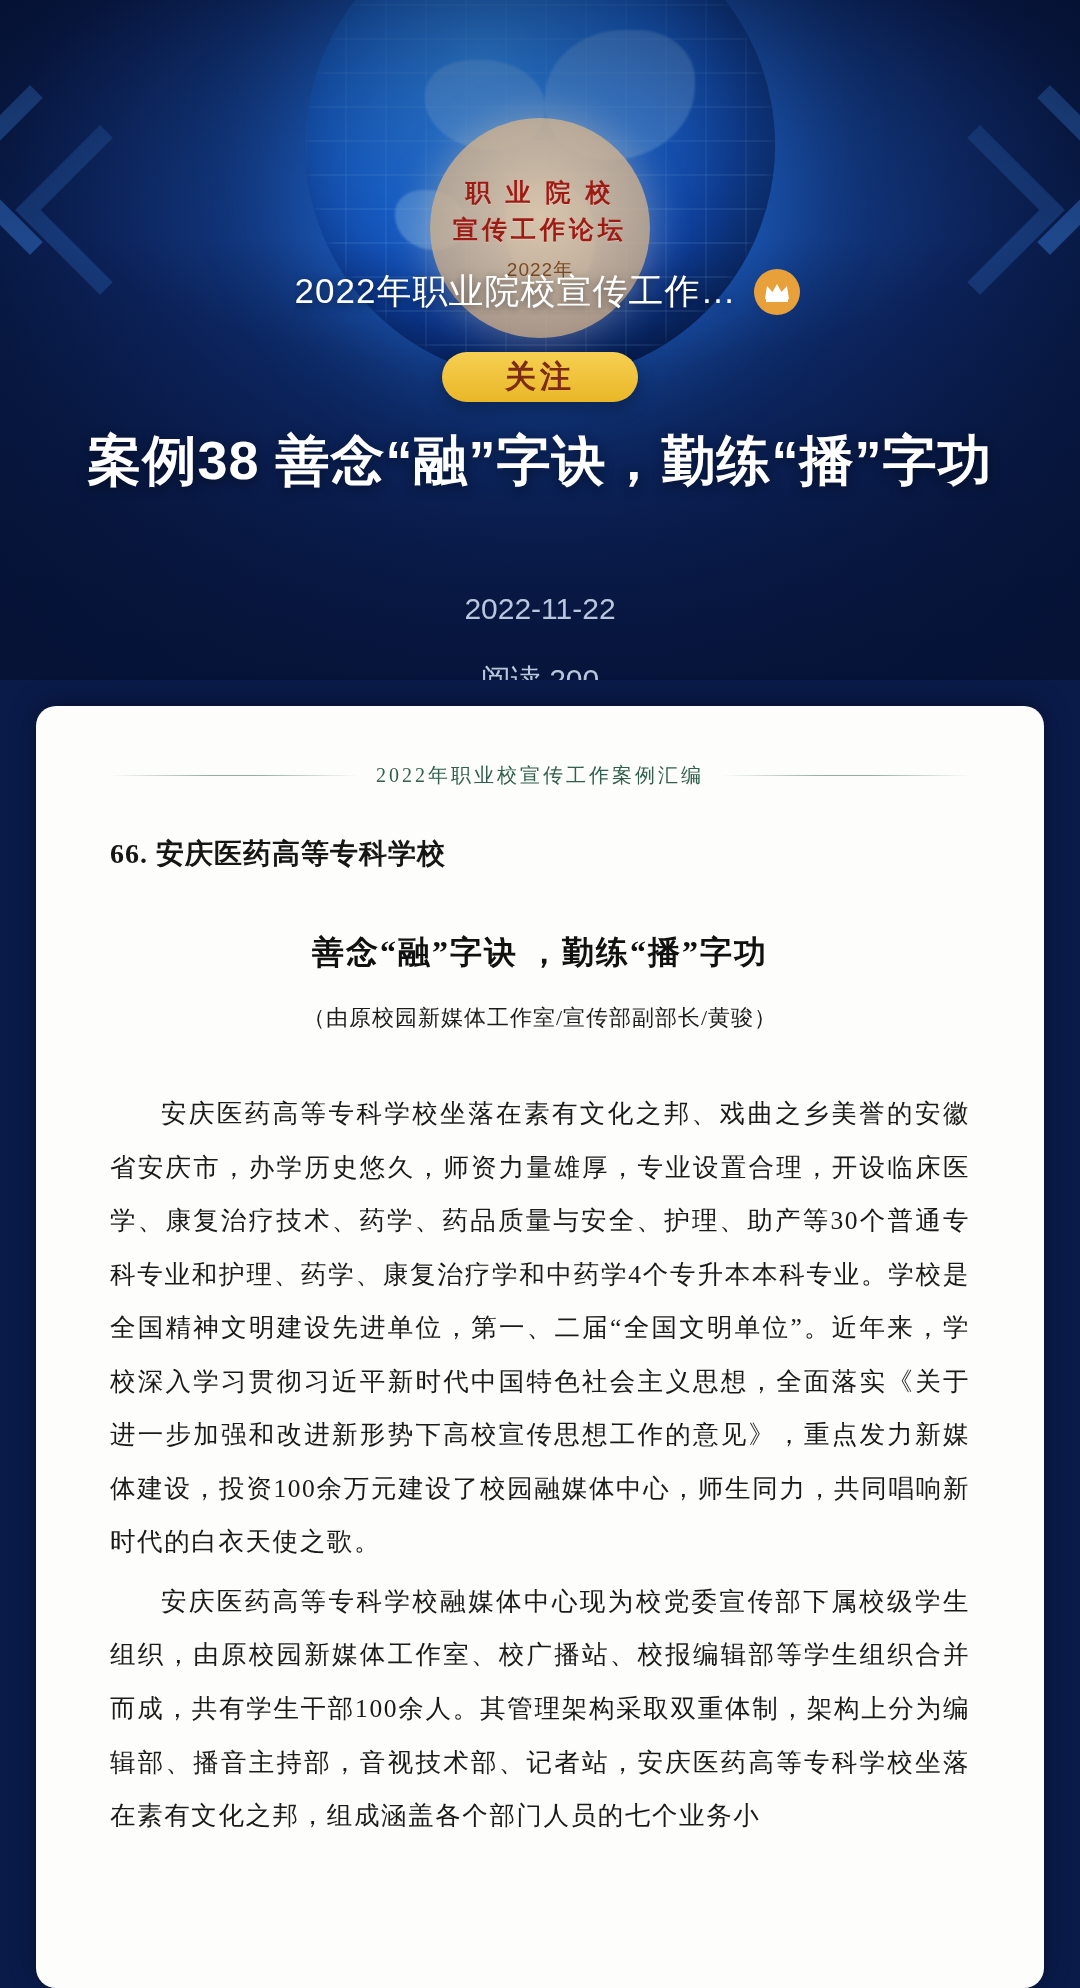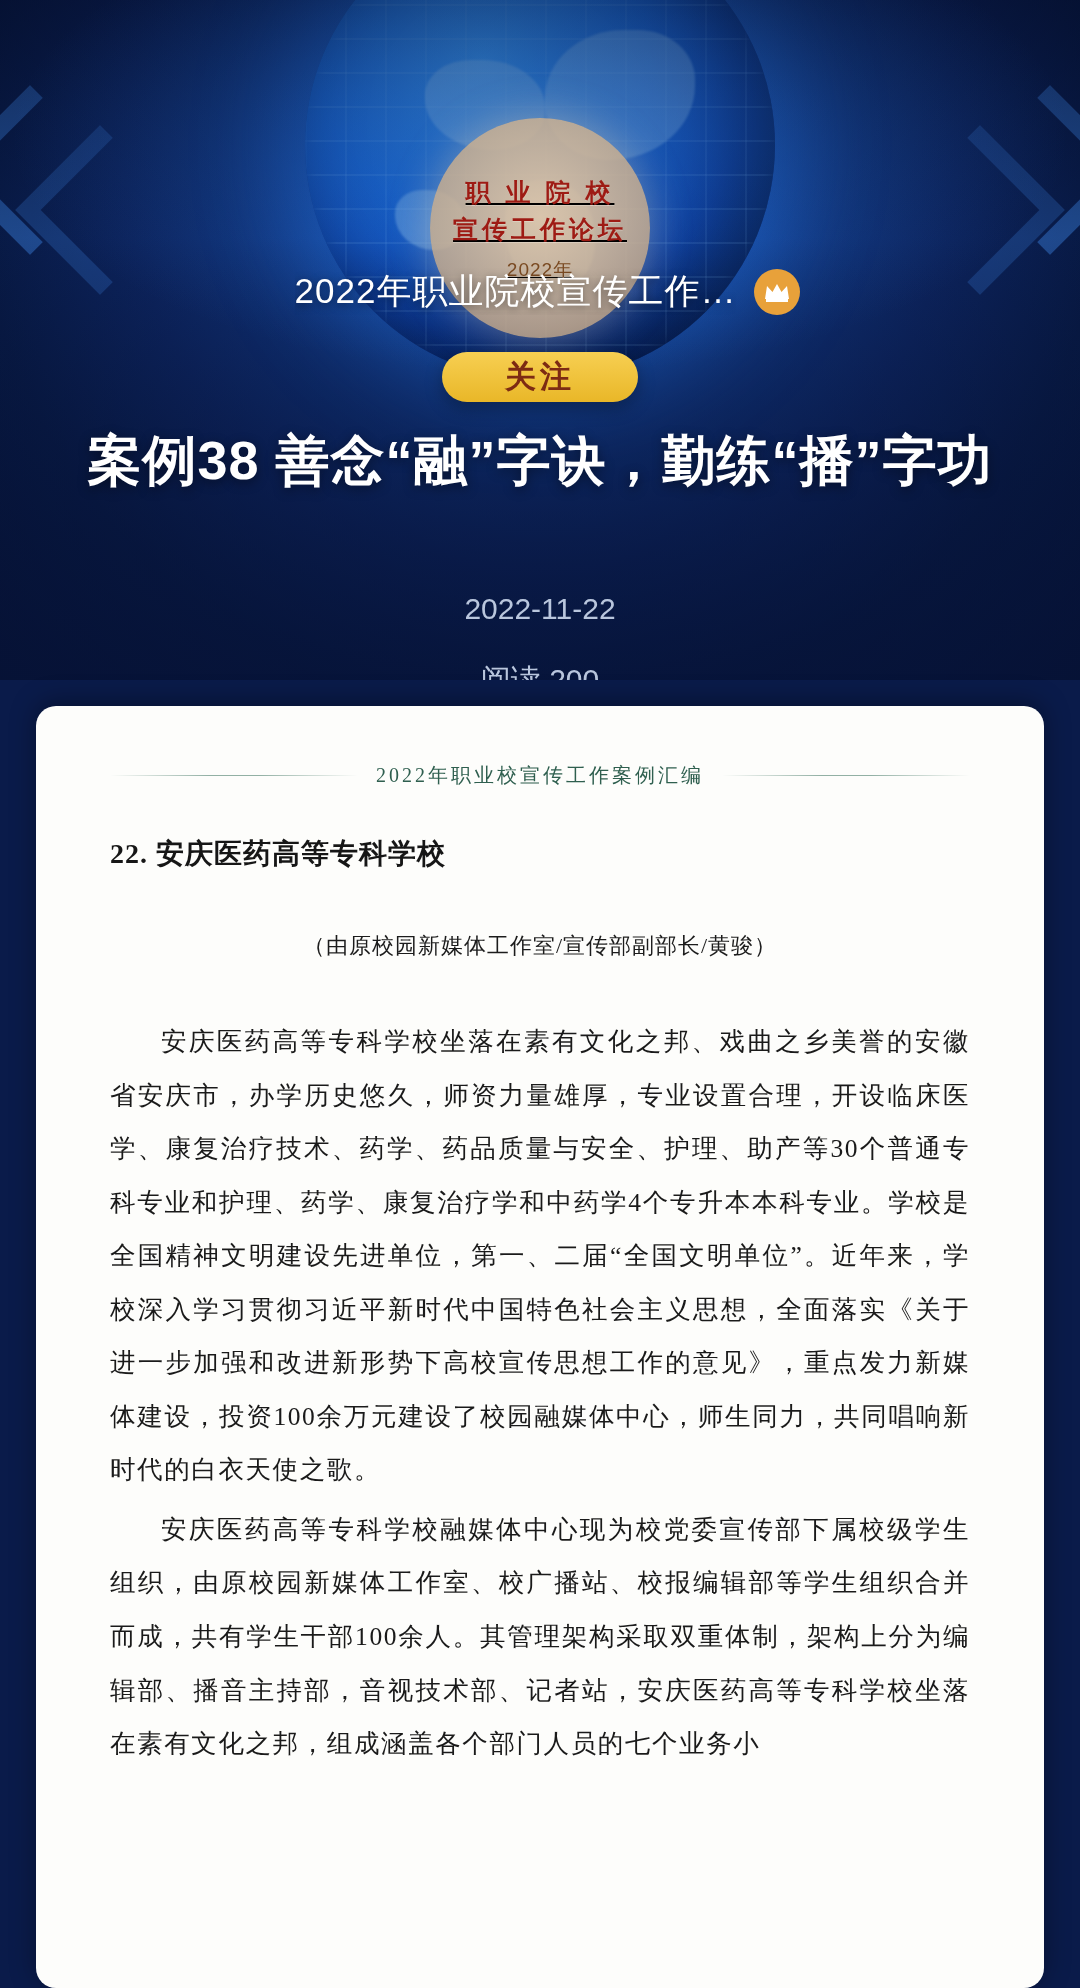--- a/index.html
+++ b/index.html
@@ -86,21 +86,20 @@
     left: 50%; top: 118px;
     transform: translateX(-50%);
     width: 220px; height: 220px;
     border-radius: 50%;
     background: radial-gradient(circle at 50% 45%, rgba(225,200,170,0.95), rgba(205,175,140,0.82) 70%, rgba(190,160,125,0.7) 100%);
     display: flex;
     flex-direction: column;
     align-items: center;
     justify-content: center;
     box-shadow: 0 0 40px rgba(255,220,170,0.35);
-    text-decoration: underline;
   }
   .emblem-l1, .emblem-l2 {
     color: #9e1b14;
     font-weight: bold;
     font-size: 25px;
     letter-spacing: 4px;
     line-height: 1.5;
     text-shadow: 0 1px 0 rgba(255,255,255,0.25);
   }
   .emblem-year {
@@ -288,20 +287,21 @@
     </div>
   </div>
 
   <div class="doc-card">
     <div class="doc-header">
       <span class="rule"></span>
       <span>2022年职业校宣传工作案例汇编</span>
       <span class="rule"></span>
     </div>
 
-    <div class="doc-school">22. 安庆医药高等专科学校</div>
+    <div class="doc-school">66. 安庆医药高等专科学校</div>
+    <div class="doc-title">善念“融”字诀 ，勤练“播”字功</div>
     <div class="doc-author">（由原校园新媒体工作室/宣传部副部长/黄骏）</div>
 
     <p class="doc-para">安庆医药高等专科学校坐落在素有文化之邦、戏曲之乡美誉的安徽省安庆市，办学历史悠久，师资力量雄厚，专业设置合理，开设临床医学、康复治疗技术、药学、药品质量与安全、护理、助产等30个普通专科专业和护理、药学、康复治疗学和中药学4个专升本本科专业。学校是全国精神文明建设先进单位，第一、二届“全国文明单位”。近年来，学校深入学习贯彻习近平新时代中国特色社会主义思想，全面落实《关于进一步加强和改进新形势下高校宣传思想工作的意见》，重点发力新媒体建设，投资100余万元建设了校园融媒体中心，师生同力，共同唱响新时代的白衣天使之歌。</p>
     <p class="doc-para">安庆医药高等专科学校融媒体中心现为校党委宣传部下属校级学生组织，由原校园新媒体工作室、校广播站、校报编辑部等学生组织合并而成，共有学生干部100余人。其管理架构采取双重体制，架构上分为编辑部、播音主持部，音视技术部、记者站，安庆医药高等专科学校坐落在素有文化之邦，组成涵盖各个部门人员的七个业务小</p>
   </div>
 
 </div>
 
 </body></html>

